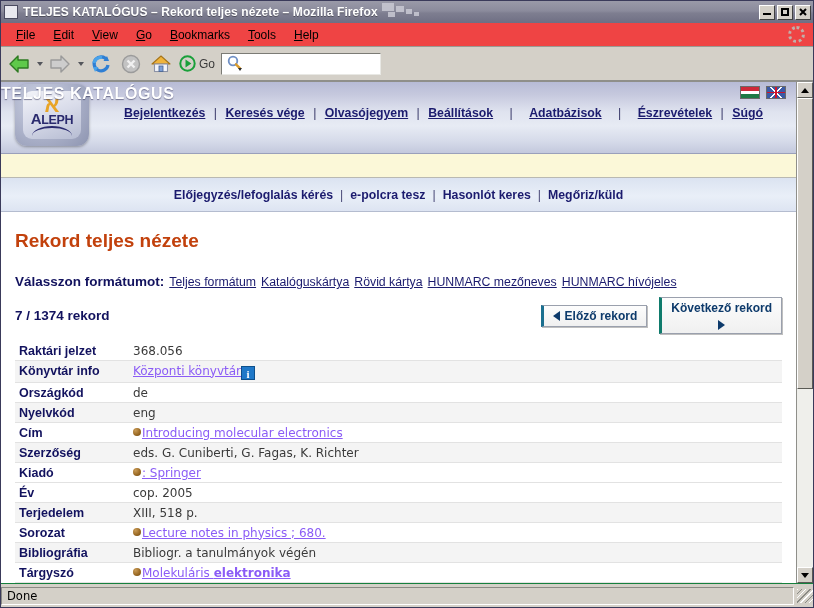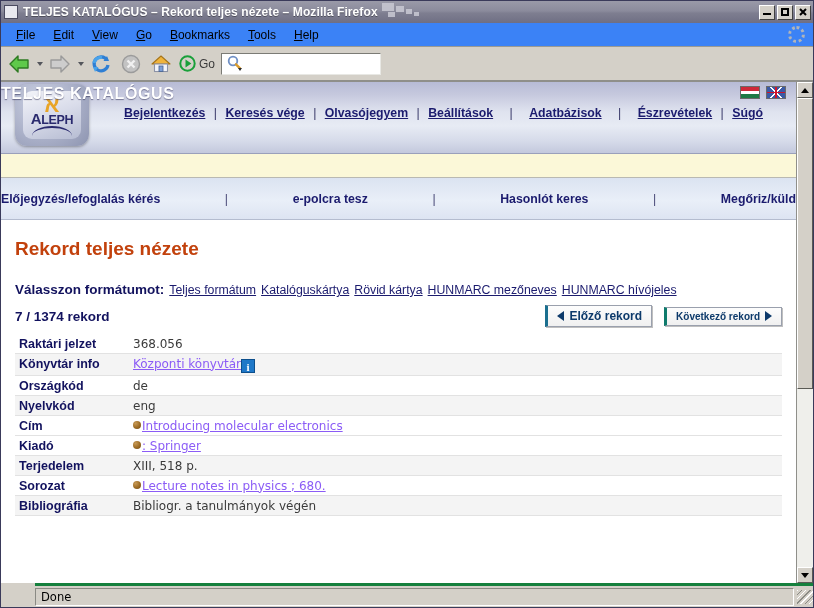--- a/index.html
+++ b/index.html
@@ -79,21 +79,21 @@
     font-family: "Liberation Sans", sans-serif;
     cursor: default;
     padding: 0;
     position: relative;
   }
   .win-btn svg { position:absolute; left:50%; top:50%; transform:translate(-50%,-50%); }
 
   
   #menubar {
     flex: 0 0 24px;
-    background: #3b82f6;
+    background: #ef4444;
     border-bottom: 1px solid #9a9a94;
     display: flex;
     align-items: center;
     padding-left: 6px;
     position: relative;
   }
   .menu-item {
     font-size: 12px;
     color: #000;
     padding: 2px 9px;
@@ -305,26 +305,26 @@
 
   
   #yellow-strip {
     height: 24px;
     background: #fbf8d8;
     border-bottom: 1px solid #b9b9b2;
   }
 
   
   #action-bar {
-    height: 42px;
+    height: 34px;
     background: linear-gradient(180deg,#dbe3f1 0%,#e9eff8 55%,#dde4f2 100%);
     border-bottom: 1px solid #b4bccf;
     display: flex;
     align-items: center;
-    justify-content: space-between;
+    justify-content: center;
   }
   #action-bar .act {
     font-size: 12.3px;
     font-weight: bold;
     color: #1b1b6e;
     cursor: pointer;
   }
   #action-bar .act-sep { color: #4a4a78; padding: 0 7px; font-size: 12.3px; }
 
   
@@ -364,21 +364,21 @@
     box-shadow: 1px 1px 0 rgba(0,0,0,.25);
     padding: 3px 9px;
     font-size: 11.5px;
     color: #0d3a6b;
     font-weight: bold;
     display: flex; align-items: center; gap: 5px;
     cursor: pointer;
     white-space: nowrap;
   }
   .rec-btn.prev { border-left: 3px solid #1b6f8f; font-size:12px; }
-  .rec-btn.next { border-left: 3px solid #0f7b6c; font-size:10px; }
+  .rec-btn.next { border-left: 3px solid #0f7b6c; font-size:12px;flex-direction:column; }
   .tri-l { width:0;height:0;border-top:5px solid transparent;border-bottom:5px solid transparent;border-right:7px solid #0d3a6b;}
   .tri-r { width:0;height:0;border-top:5px solid transparent;border-bottom:5px solid transparent;border-left:7px solid #0d3a6b;}
 
   
   #rec-table {
     width: 100%;
     border-collapse: collapse;
     font-size: 12.5px;
   }
   #rec-table tr { }
@@ -460,25 +460,24 @@
     background: #d4d0c8;
     border: 1px solid;
     border-color: #ffffff #5a5a55 #5a5a55 #ffffff;
     cursor: default;
   }
 
   
   #statusbar {
     flex: 0 0 24px;
     background: #d4d0c8;
-    border-top: 3px solid #15803d;
+    border-top: 1px solid #15803d;
     display: flex;
     align-items: center;
     padding: 0 0;
-    margin-left: 34px;
   }
   #status-panel {
     flex: 1 1 auto;
     height: 18px;
     border: 1px solid;
     border-color: #8a8a84 #ffffff #ffffff #8a8a84;
     display: flex; align-items: center;
     padding-left: 5px;
     font-size: 11.5px;
     color: #000;
@@ -677,35 +676,47 @@
                 <td class="val"><span>de</span></td>
               </tr>
               <tr class="even">
                 <td class="lbl">Nyelvkód</td>
                 <td class="val"><span>eng</span></td>
               </tr>
               <tr class="odd">
                 <td class="lbl">Cím</td>
                 <td class="val"><span class="bullet"></span><a>Introducing molecular electronics</a></td>
               </tr>
+              <tr class="even">
+                <td class="lbl">Szerzőség</td>
+                <td class="val"><span>eds. G. Cuniberti, G. Fagas, K. Richter</span></td>
+              </tr>
               <tr class="odd">
                 <td class="lbl">Kiadó</td>
                 <td class="val"><span class="bullet"></span><a>: Springer</a></td>
               </tr>
+              <tr class="odd">
+                <td class="lbl">Év</td>
+                <td class="val"><span>cop. 2005</span></td>
+              </tr>
               <tr class="even">
                 <td class="lbl">Terjedelem</td>
                 <td class="val"><span>XIII, 518 p.</span></td>
               </tr>
               <tr class="odd">
                 <td class="lbl">Sorozat</td>
                 <td class="val"><span class="bullet"></span><a>Lecture notes in physics ; 680.</a></td>
               </tr>
               <tr class="even">
                 <td class="lbl">Bibliográfia</td>
                 <td class="val"><span>Bibliogr. a tanulmányok végén</span></td>
+              </tr>
+              <tr class="odd">
+                <td class="lbl">Tárgyszó</td>
+                <td class="val"><span class="bullet"></span><a>Molekuláris <b>elektronika</b></a></td>
               </tr>
             </tbody>
         </table>
       </div>
 
     </div>
 
     <div id="page-scroll">
       <span class="sb-arrow up"></span>
       <span id="sb-track">

